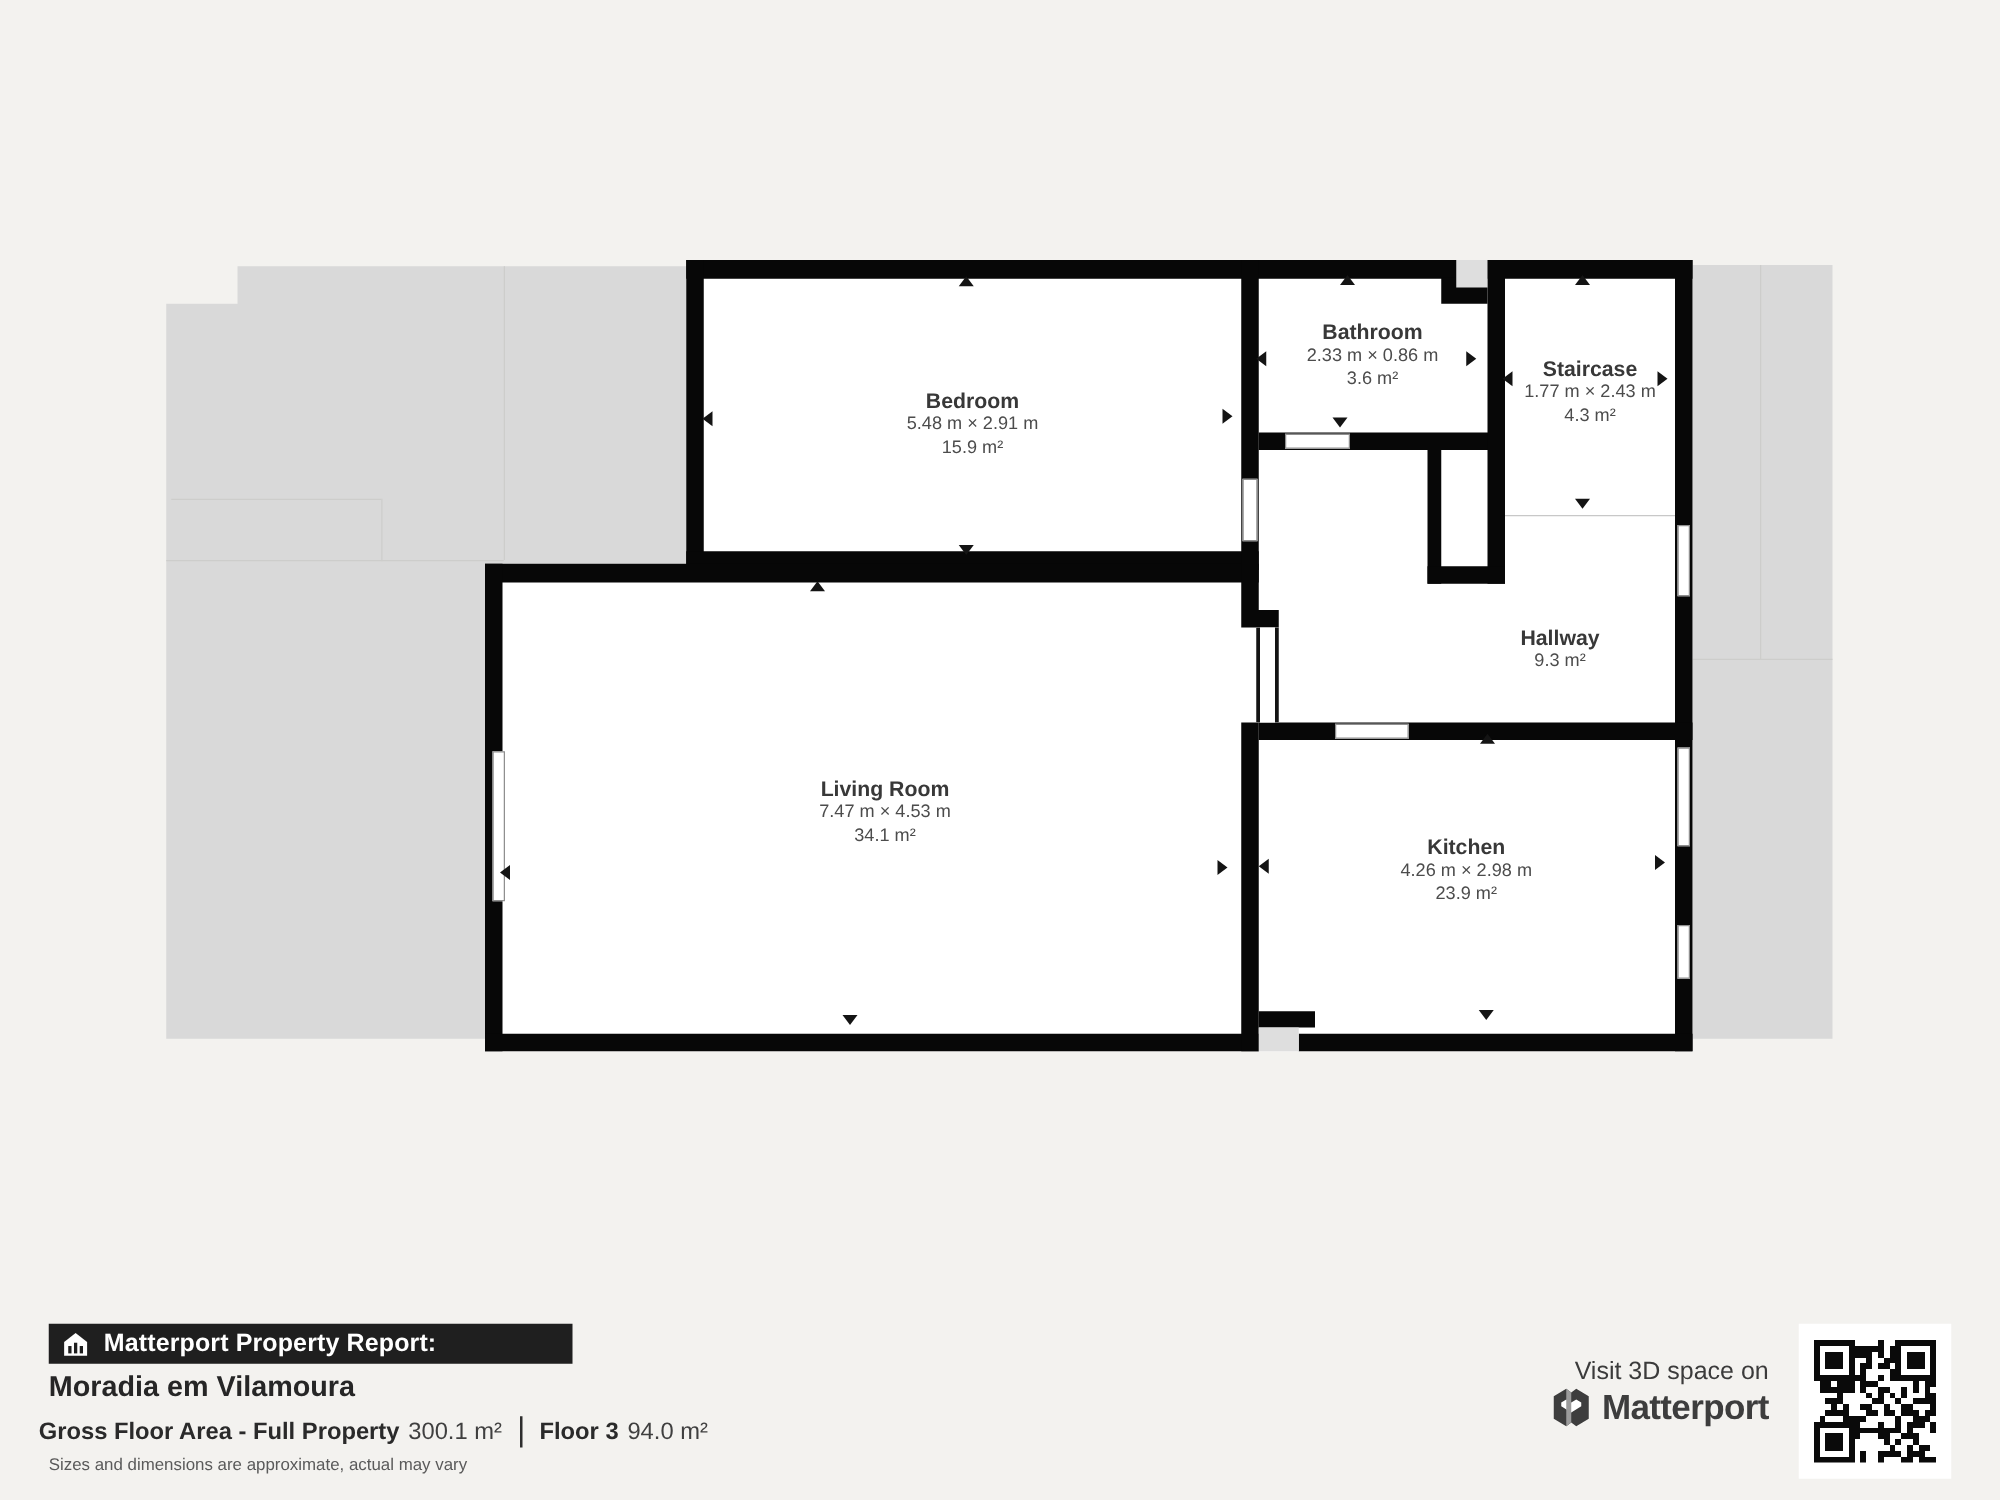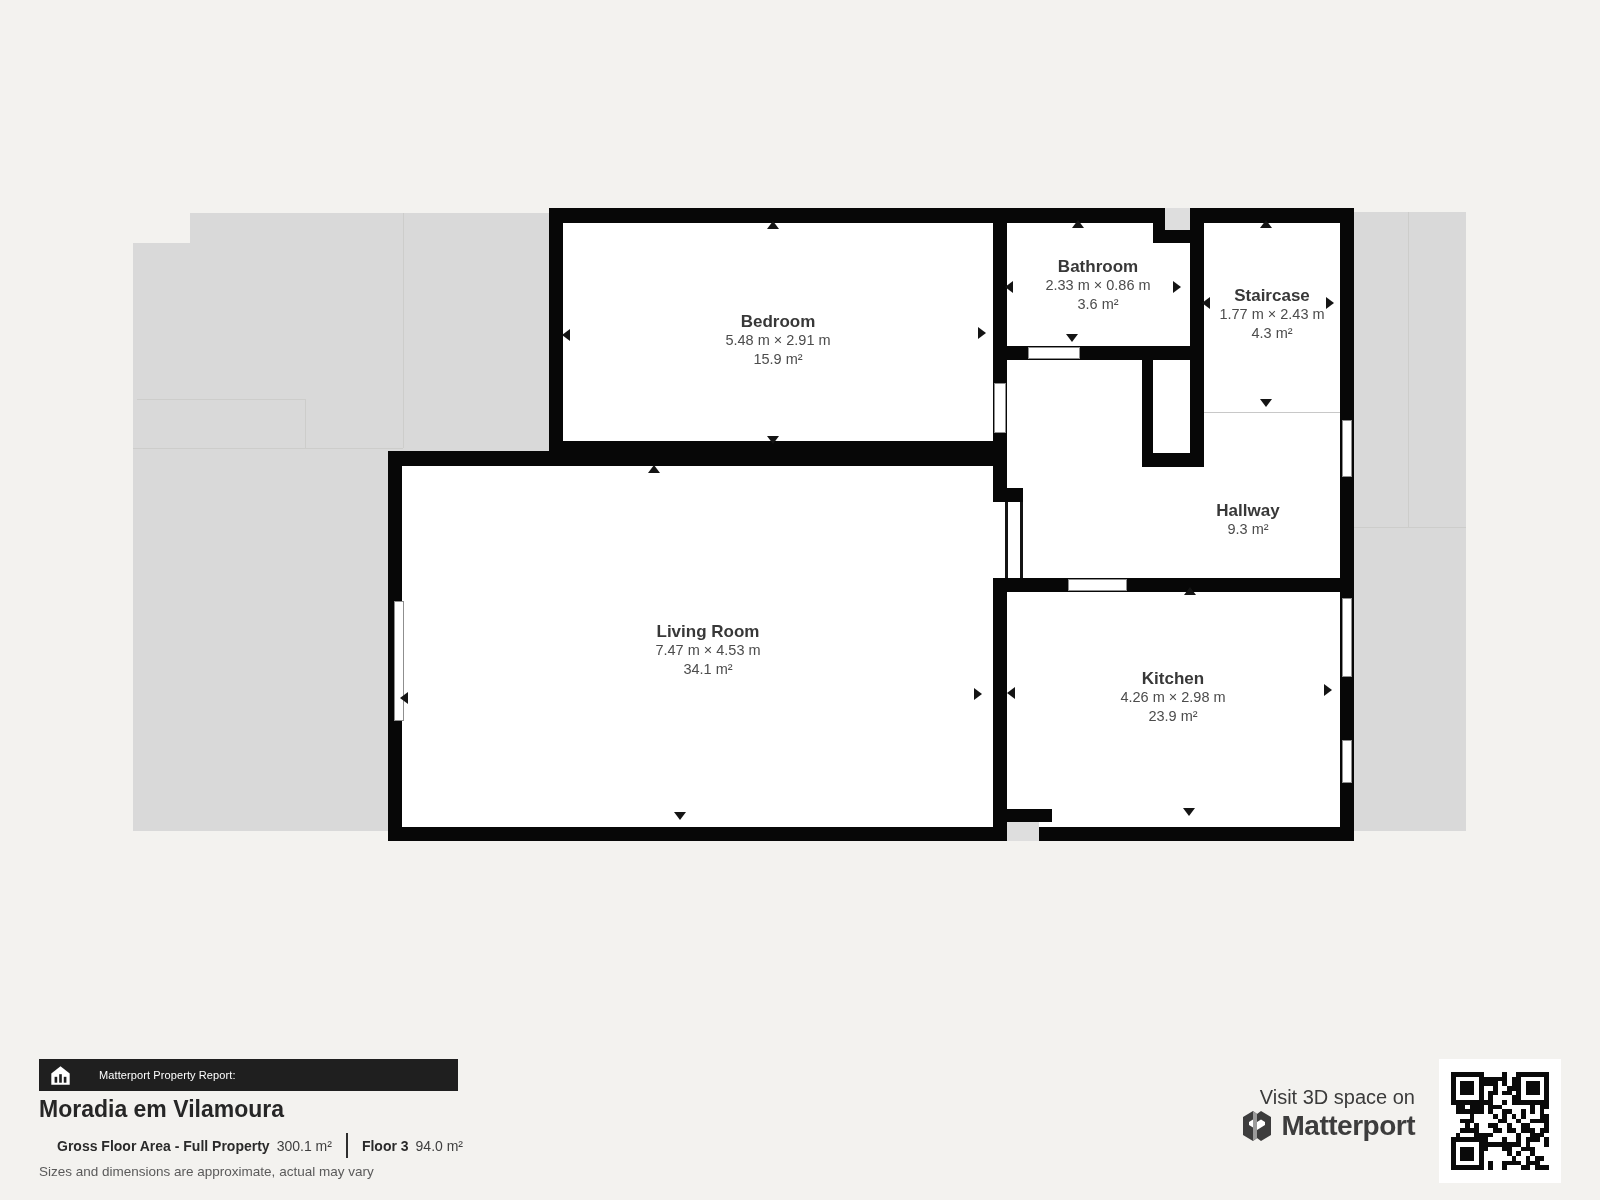--- a/index.html
+++ b/index.html
@@ -24,23 +24,23 @@
   .arr-left{border-width:6px 8px 6px 0;border-right-color:#141414;}
   .arr-right{border-width:6px 0 6px 8px;border-left-color:#141414;}
   
   .room-label{position:absolute;transform:translate(-50%,-50%);text-align:center;white-space:nowrap;color:#3d3d3d;}
   .room-name{font-size:17px;font-weight:bold;line-height:19px;color:#383838;}
   .room-dims{font-size:14.5px;line-height:19px;color:#4c4c4c;}
   .room-dims:empty{display:none;}
   .room-area{font-size:14.5px;line-height:19px;color:#4c4c4c;}
   
   .report-bar{position:absolute;left:39px;top:1059px;width:419px;height:32px;background:#1f1f1f;display:flex;align-items:center;padding-left:11px;box-sizing:border-box;}
-  .report-bar-label{color:#ffffff;font-size:11px;font-weight:normal;margin-left:28px;letter-spacing:.1px;}
+  .report-bar-label{color:#ffffff;font-size:20px;font-weight:bold;margin-left:12px;letter-spacing:.1px;}
   .property-title{position:absolute;left:39px;top:1096px;font-size:23px;font-weight:bold;color:#262626;}
-  .info-row{position:absolute;left:57px;top:1133px;display:flex;align-items:center;font-size:14px;color:#3f3f3f;}
+  .info-row{position:absolute;left:31px;top:1133px;display:flex;align-items:center;font-size:19px;color:#3f3f3f;}
   .info-strong{font-weight:bold;color:#2a2a2a;}
   .info-val{margin-left:7px;}
   .info-divider{width:2px;height:25px;background:#2e2e2e;margin:0 14px;}
   .disclaimer{position:absolute;left:39px;top:1164px;font-size:13.5px;color:#5a5a5a;}
   
   .visit-text{position:absolute;right:185px;top:1086px;font-size:20px;color:#3b3b3b;}
   .brand-row{position:absolute;right:185px;top:1110px;display:flex;align-items:center;gap:9px;}
   .brand-word{font-size:28px;font-weight:bold;color:#3d3d3d;letter-spacing:-.5px;}
   .qr-box{position:absolute;left:1439px;top:1059px;width:122px;height:124px;background:#ffffff;display:flex;align-items:center;justify-content:center;}
 </style>

